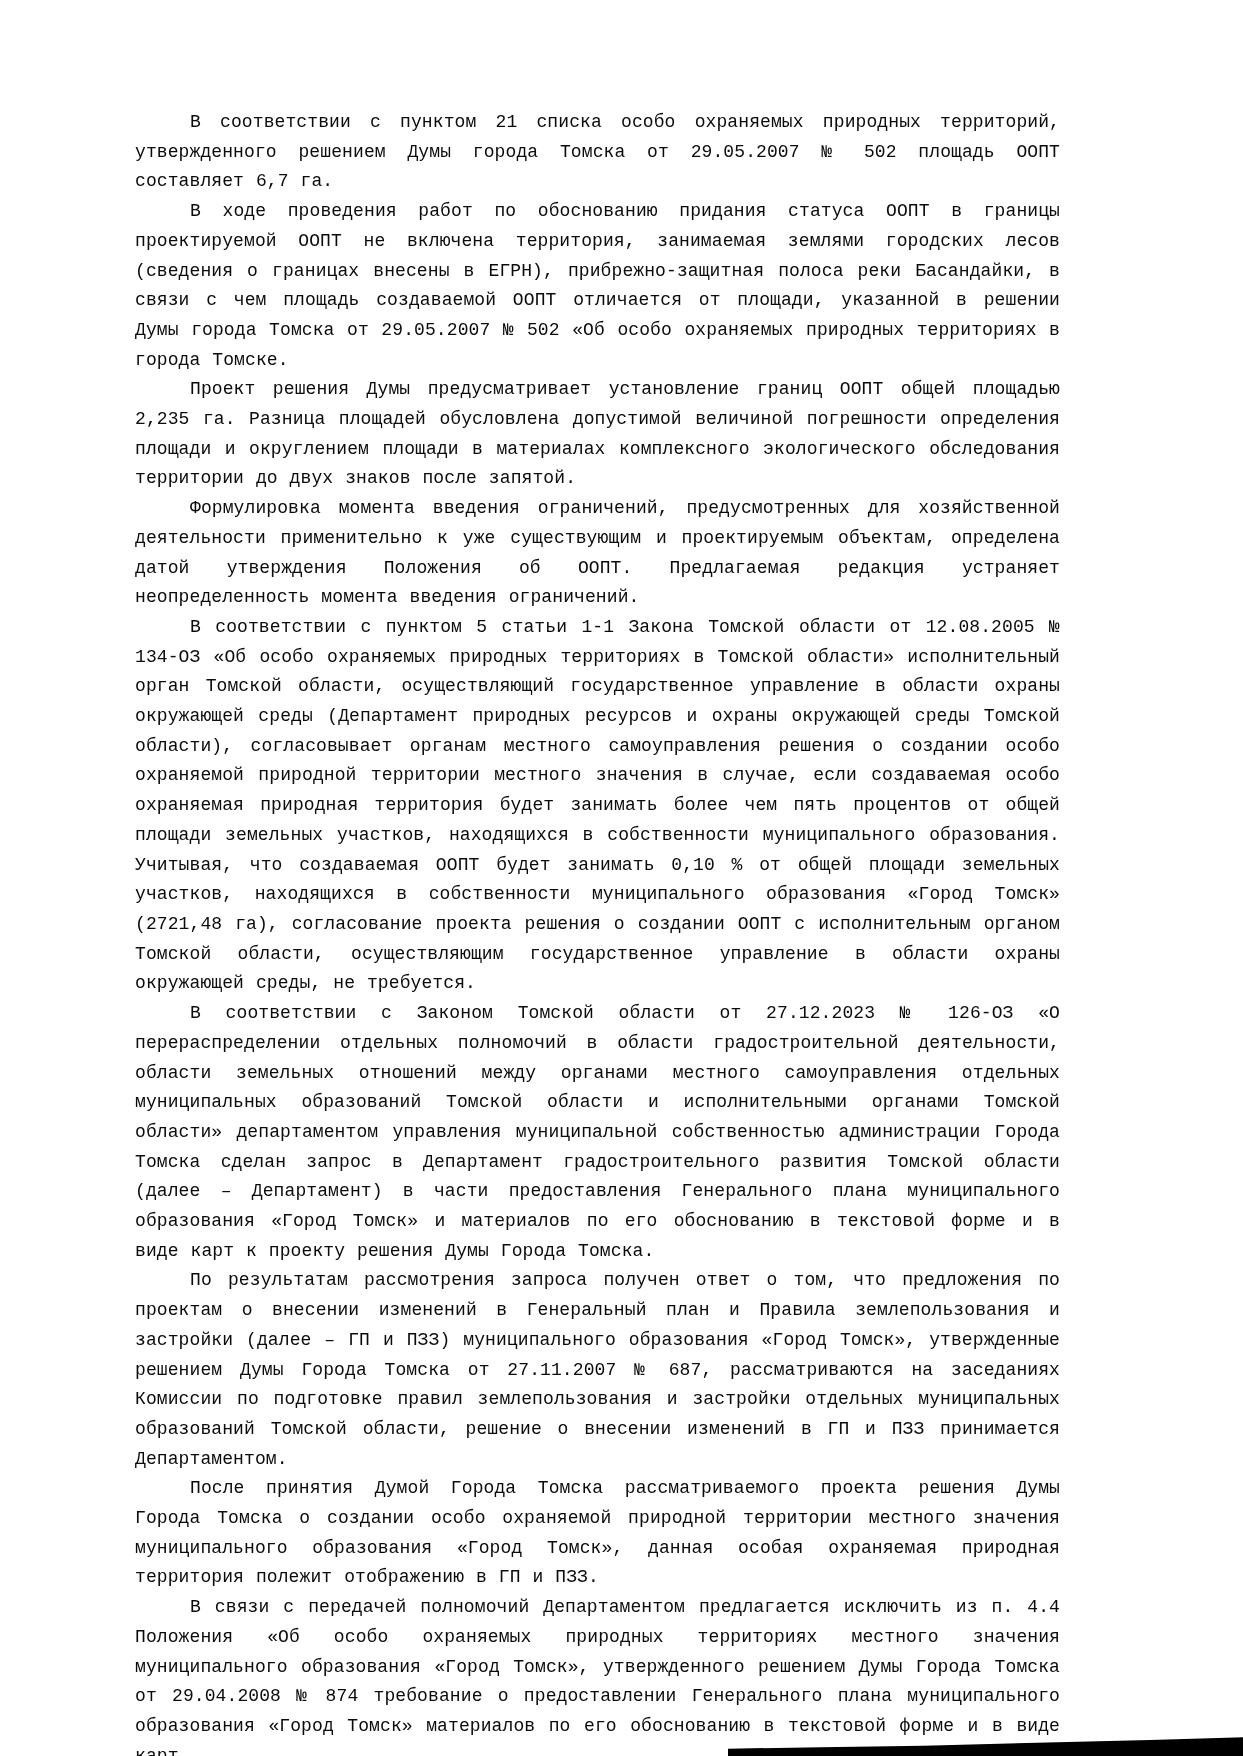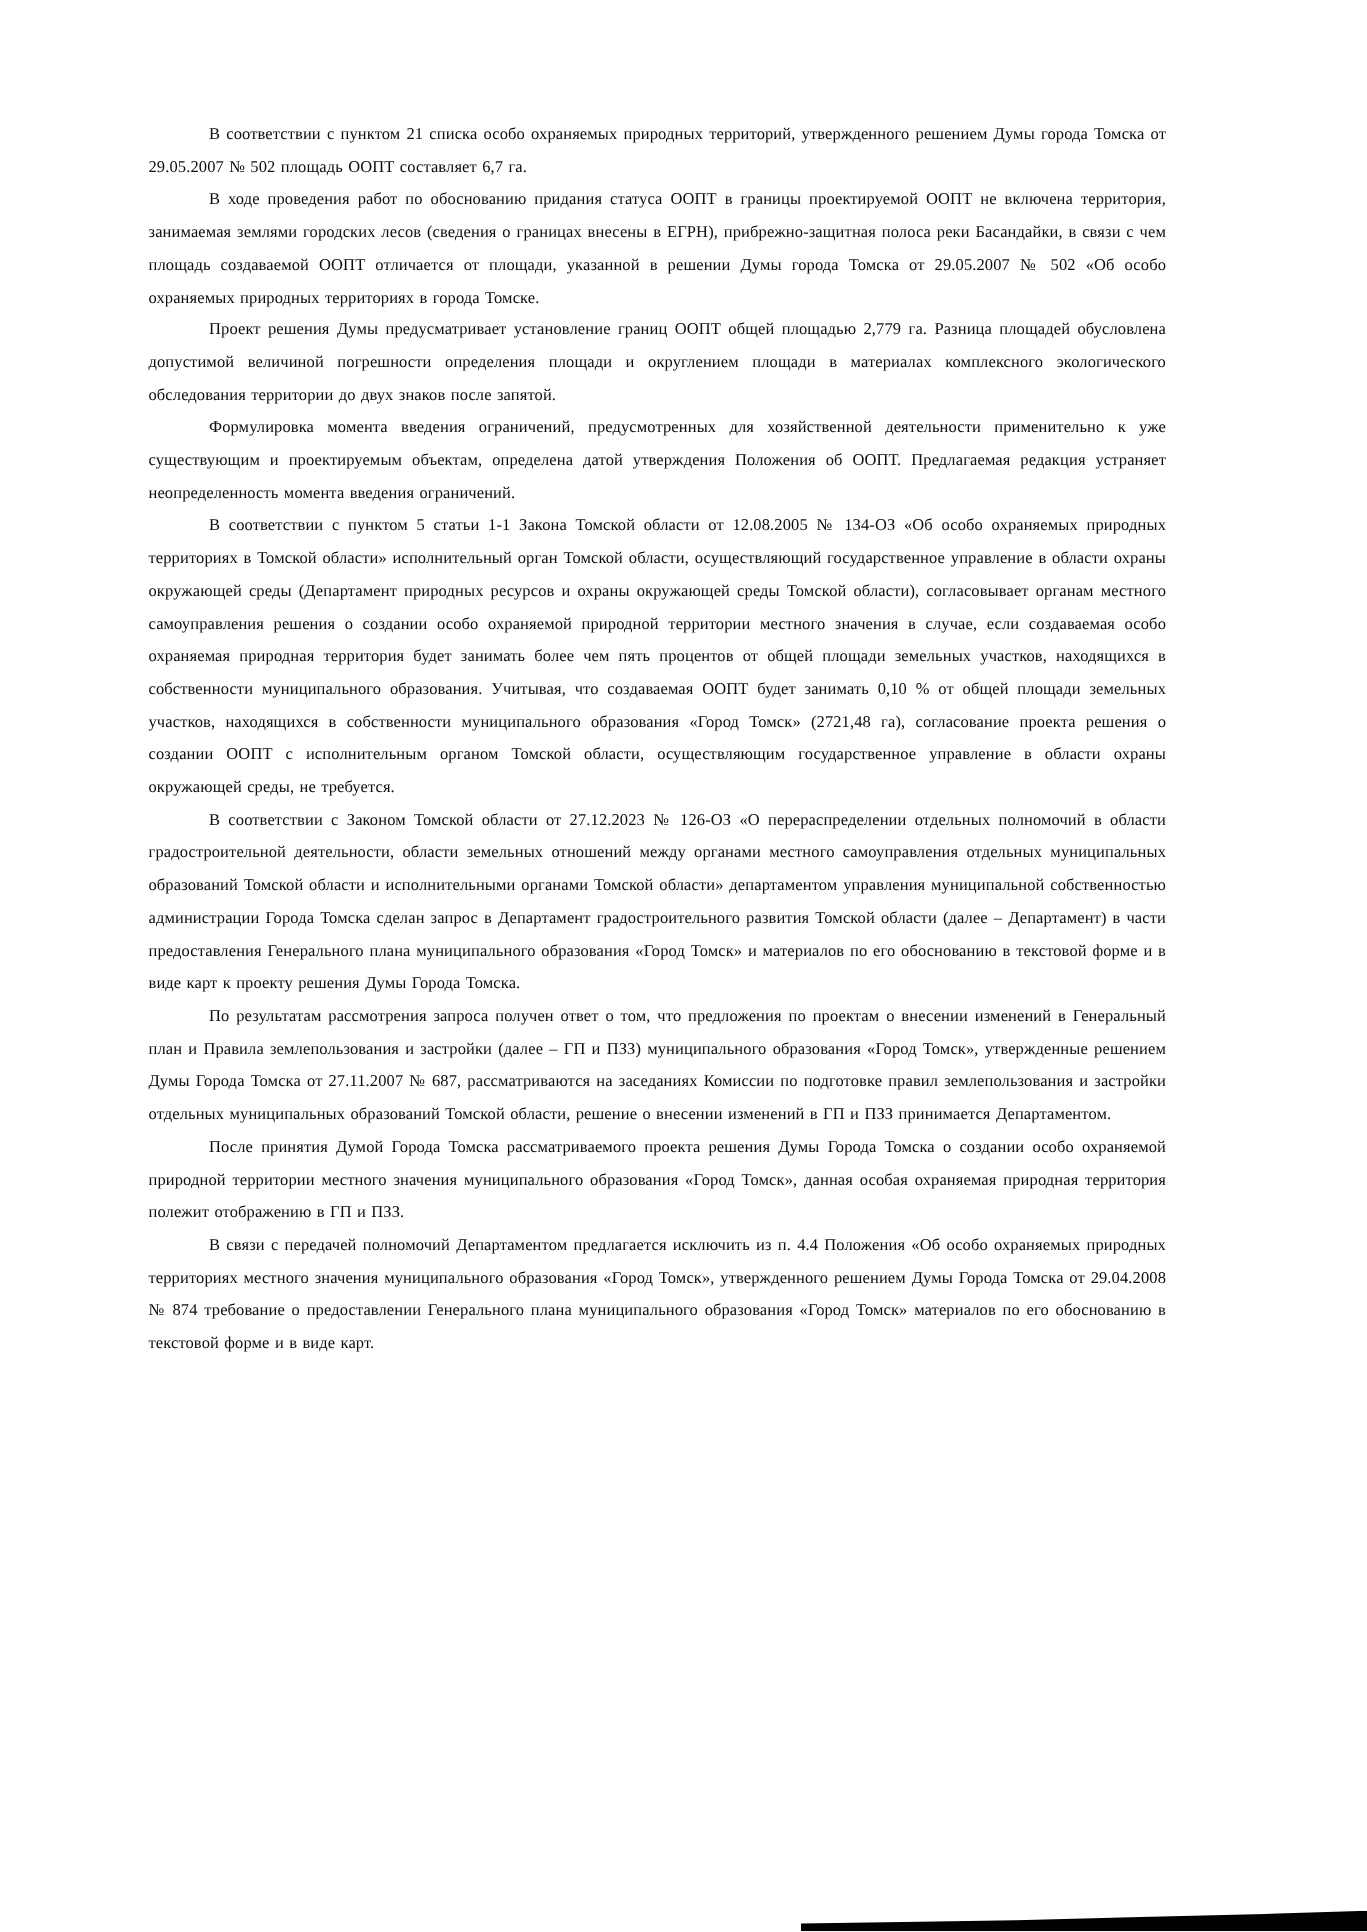--- a/index.html
+++ b/index.html
@@ -18,47 +18,48 @@
   .text-block {
     position: absolute;
     left: 135px;
     top: 108px;
     width: 925px;
     color: #0b0b0b;
   }
   .text-block p {
     margin: 0;
     padding: 0;
-    font-size: 15px;
+    font-size: 18px;
     line-height: 29.7px;
     text-align: justify;
     text-indent: 55px;
     letter-spacing: 0.1px;
     word-spacing: 1px;
+    font-family: Liberation Mono, monospace;
     
     -webkit-font-smoothing: none;
   }
   .scan-artifact {
     position: absolute;
     left: 728px;
     top: 1733px;
     width: 515px;
     height: 23px;
     background: #000000;
     clip-path: polygon(0 68%, 18% 62%, 38% 55%, 60% 42%, 82% 30%, 100% 18%, 100% 100%, 0 100%);
   }
 </style>
 </head>
 <body>
 
 <div class="page">
   <div class="text-block">
     <p>В соответствии с пунктом 21 списка особо охраняемых природных территорий, утвержденного решением Думы города Томска от 29.05.2007 № 502 площадь ООПТ составляет 6,7 га.</p>
     <p>В ходе проведения работ по обоснованию придания статуса ООПТ в границы проектируемой ООПТ не включена территория, занимаемая землями городских лесов (сведения о границах внесены в ЕГРН), прибрежно-защитная полоса реки Басандайки, в связи с чем площадь создаваемой ООПТ отличается от площади, указанной в решении Думы города Томска от 29.05.2007 № 502 «Об особо охраняемых природных территориях в города Томске.</p>
-    <p>Проект решения Думы предусматривает установление границ ООПТ общей площадью 2,779 га. Разница площадей обусловлена допустимой величиной погрешности определения площади и округлением площади в материалах комплексного экологического обследования территории до двух знаков после запятой.</p>
+    <p>Проект решения Думы предусматривает установление границ ООПТ общей площадью 2,235 га. Разница площадей обусловлена допустимой величиной погрешности определения площади и округлением площади в материалах комплексного экологического обследования территории до двух знаков после запятой.</p>
     <p>Формулировка момента введения ограничений, предусмотренных для хозяйственной деятельности применительно к уже существующим и проектируемым объектам, определена датой утверждения Положения об ООПТ. Предлагаемая редакция устраняет неопределенность момента введения ограничений.</p>
     <p>В соответствии с пунктом 5 статьи 1-1 Закона Томской области от 12.08.2005 № 134-ОЗ «Об особо охраняемых природных территориях в Томской области» исполнительный орган Томской области, осуществляющий государственное управление в области охраны окружающей среды (Департамент природных ресурсов и охраны окружающей среды Томской области), согласовывает органам местного самоуправления решения о создании особо охраняемой природной территории местного значения в случае, если создаваемая особо охраняемая природная территория будет занимать более чем пять процентов от общей площади земельных участков, находящихся в собственности муниципального образования. Учитывая, что создаваемая ООПТ будет занимать 0,10 % от общей площади земельных участков, находящихся в собственности муниципального образования «Город Томск» (2721,48 га), согласование проекта решения о создании ООПТ с исполнительным органом Томской области, осуществляющим государственное управление в области охраны окружающей среды, не требуется.</p>
     <p>В соответствии с Законом Томской области от 27.12.2023 № 126-ОЗ «О перераспределении отдельных полномочий в области градостроительной деятельности, области земельных отношений между органами местного самоуправления отдельных муниципальных образований Томской области и исполнительными органами Томской области» департаментом управления муниципальной собственностью администрации Города Томска сделан запрос в Департамент градостроительного развития Томской области (далее – Департамент) в части предоставления Генерального плана муниципального образования «Город Томск» и материалов по его обоснованию в текстовой форме и в виде карт к проекту решения Думы Города Томска.</p>
     <p>По результатам рассмотрения запроса получен ответ о том, что предложения по проектам о внесении изменений в Генеральный план и Правила землепользования и застройки (далее – ГП и ПЗЗ) муниципального образования «Город Томск», утвержденные решением Думы Города Томска от 27.11.2007 № 687, рассматриваются на заседаниях Комиссии по подготовке правил землепользования и застройки отдельных муниципальных образований Томской области, решение о внесении изменений в ГП и ПЗЗ принимается Департаментом.</p>
     <p>После принятия Думой Города Томска рассматриваемого проекта решения Думы Города Томска о создании особо охраняемой природной территории местного значения муниципального образования «Город Томск», данная особая охраняемая природная территория полежит отображению в ГП и ПЗЗ.</p>
     <p>В связи с передачей полномочий Департаментом предлагается исключить из п. 4.4 Положения «Об особо охраняемых природных территориях местного значения муниципального образования «Город Томск», утвержденного решением Думы Города Томска от 29.04.2008 № 874 требование о предоставлении Генерального плана муниципального образования «Город Томск» материалов по его обоснованию в текстовой форме и в виде карт.</p>
   </div>
   <div class="scan-artifact"></div>
 </div>
 

